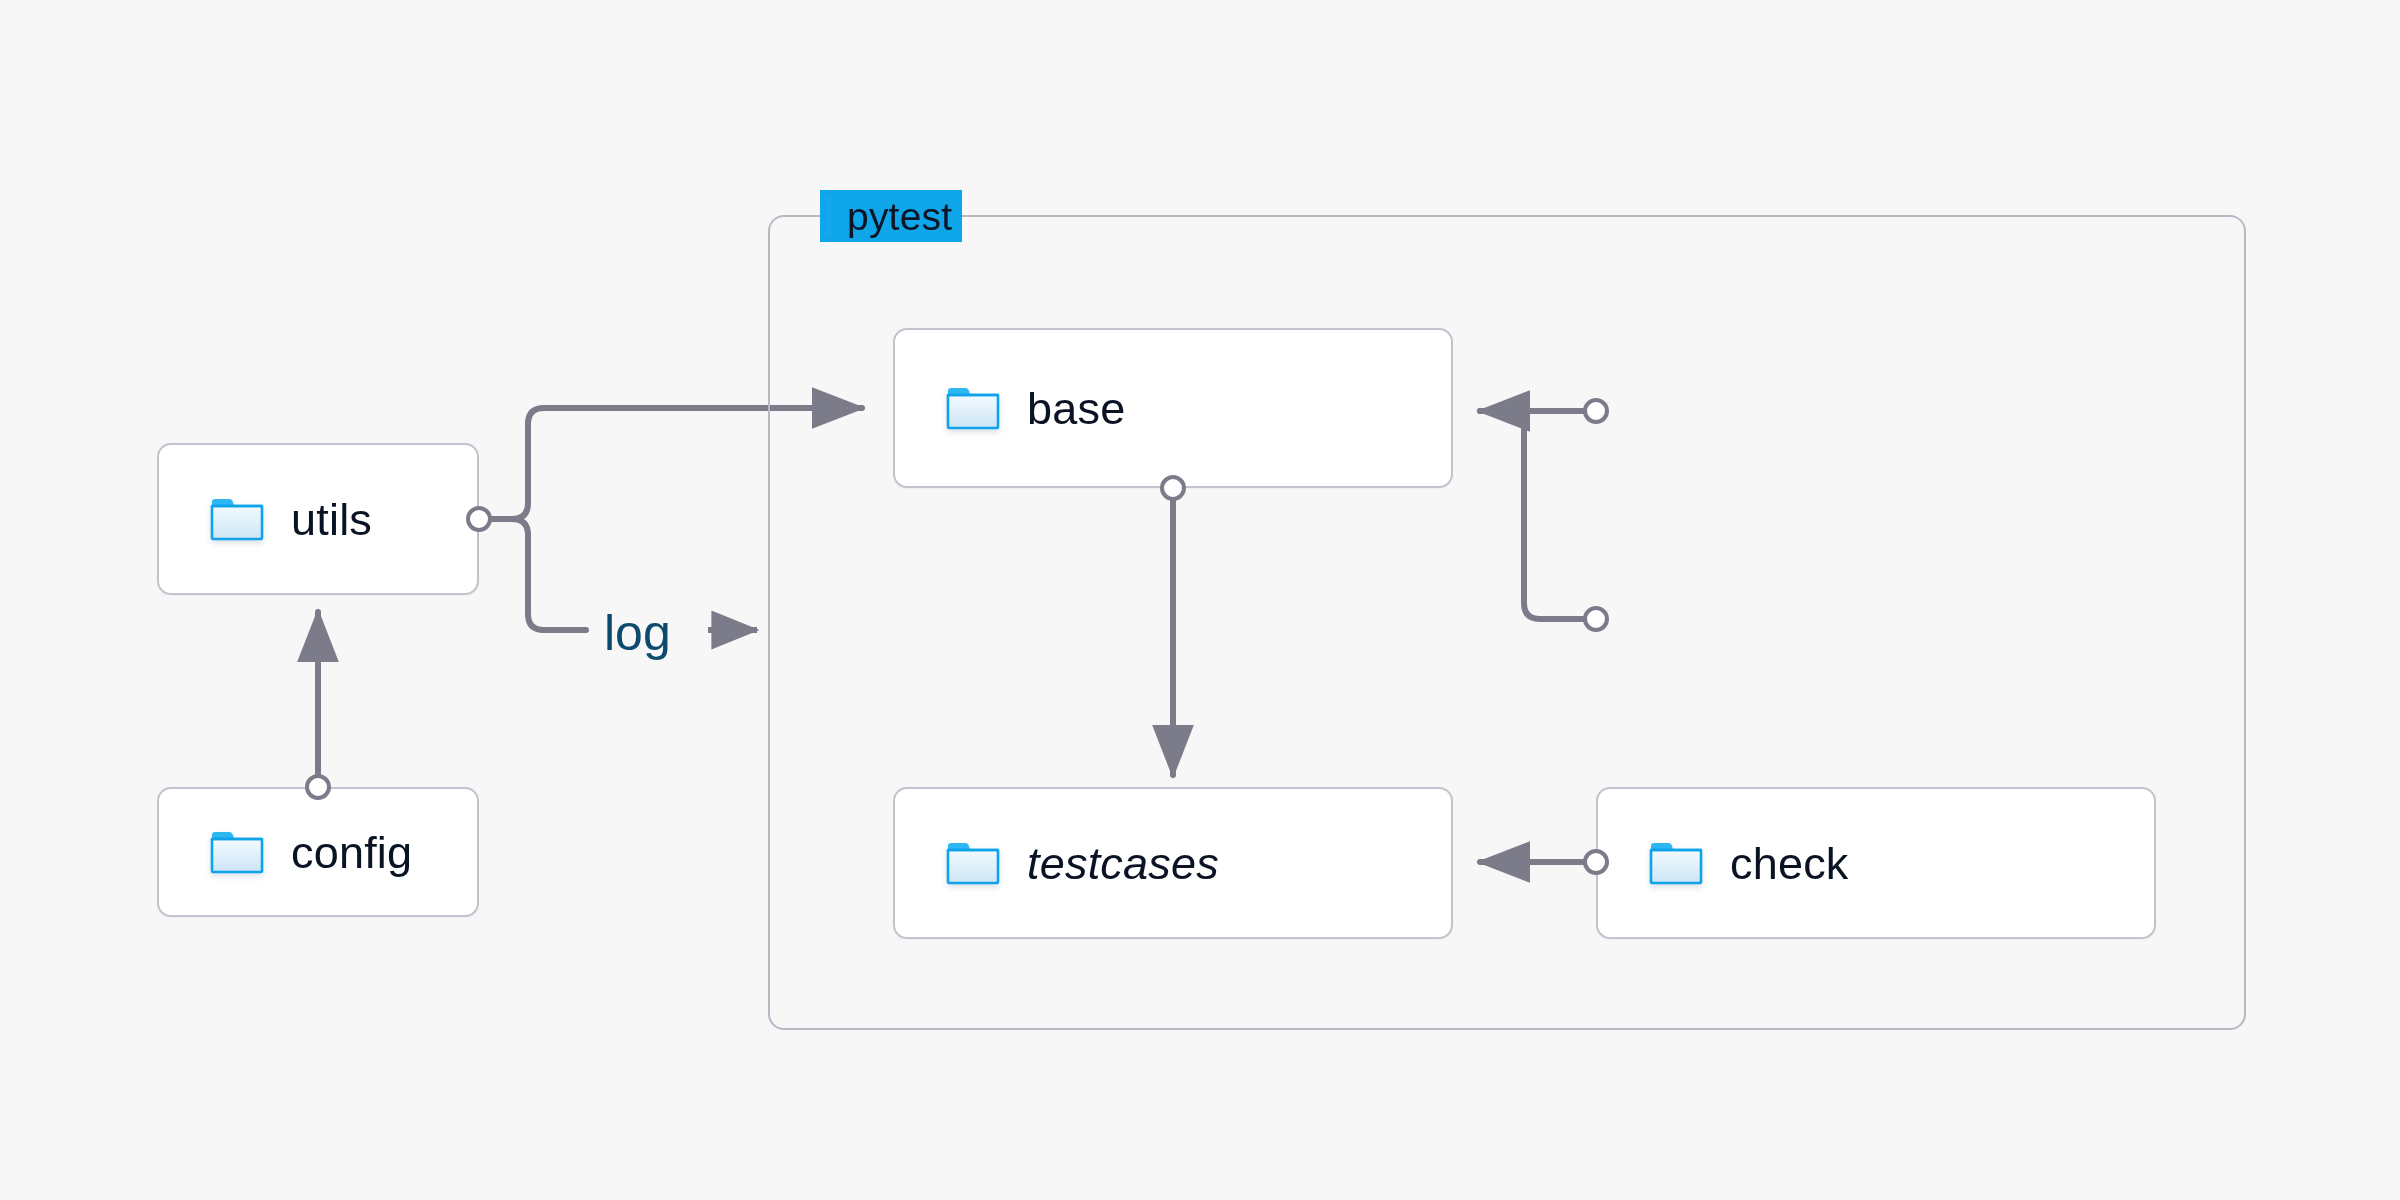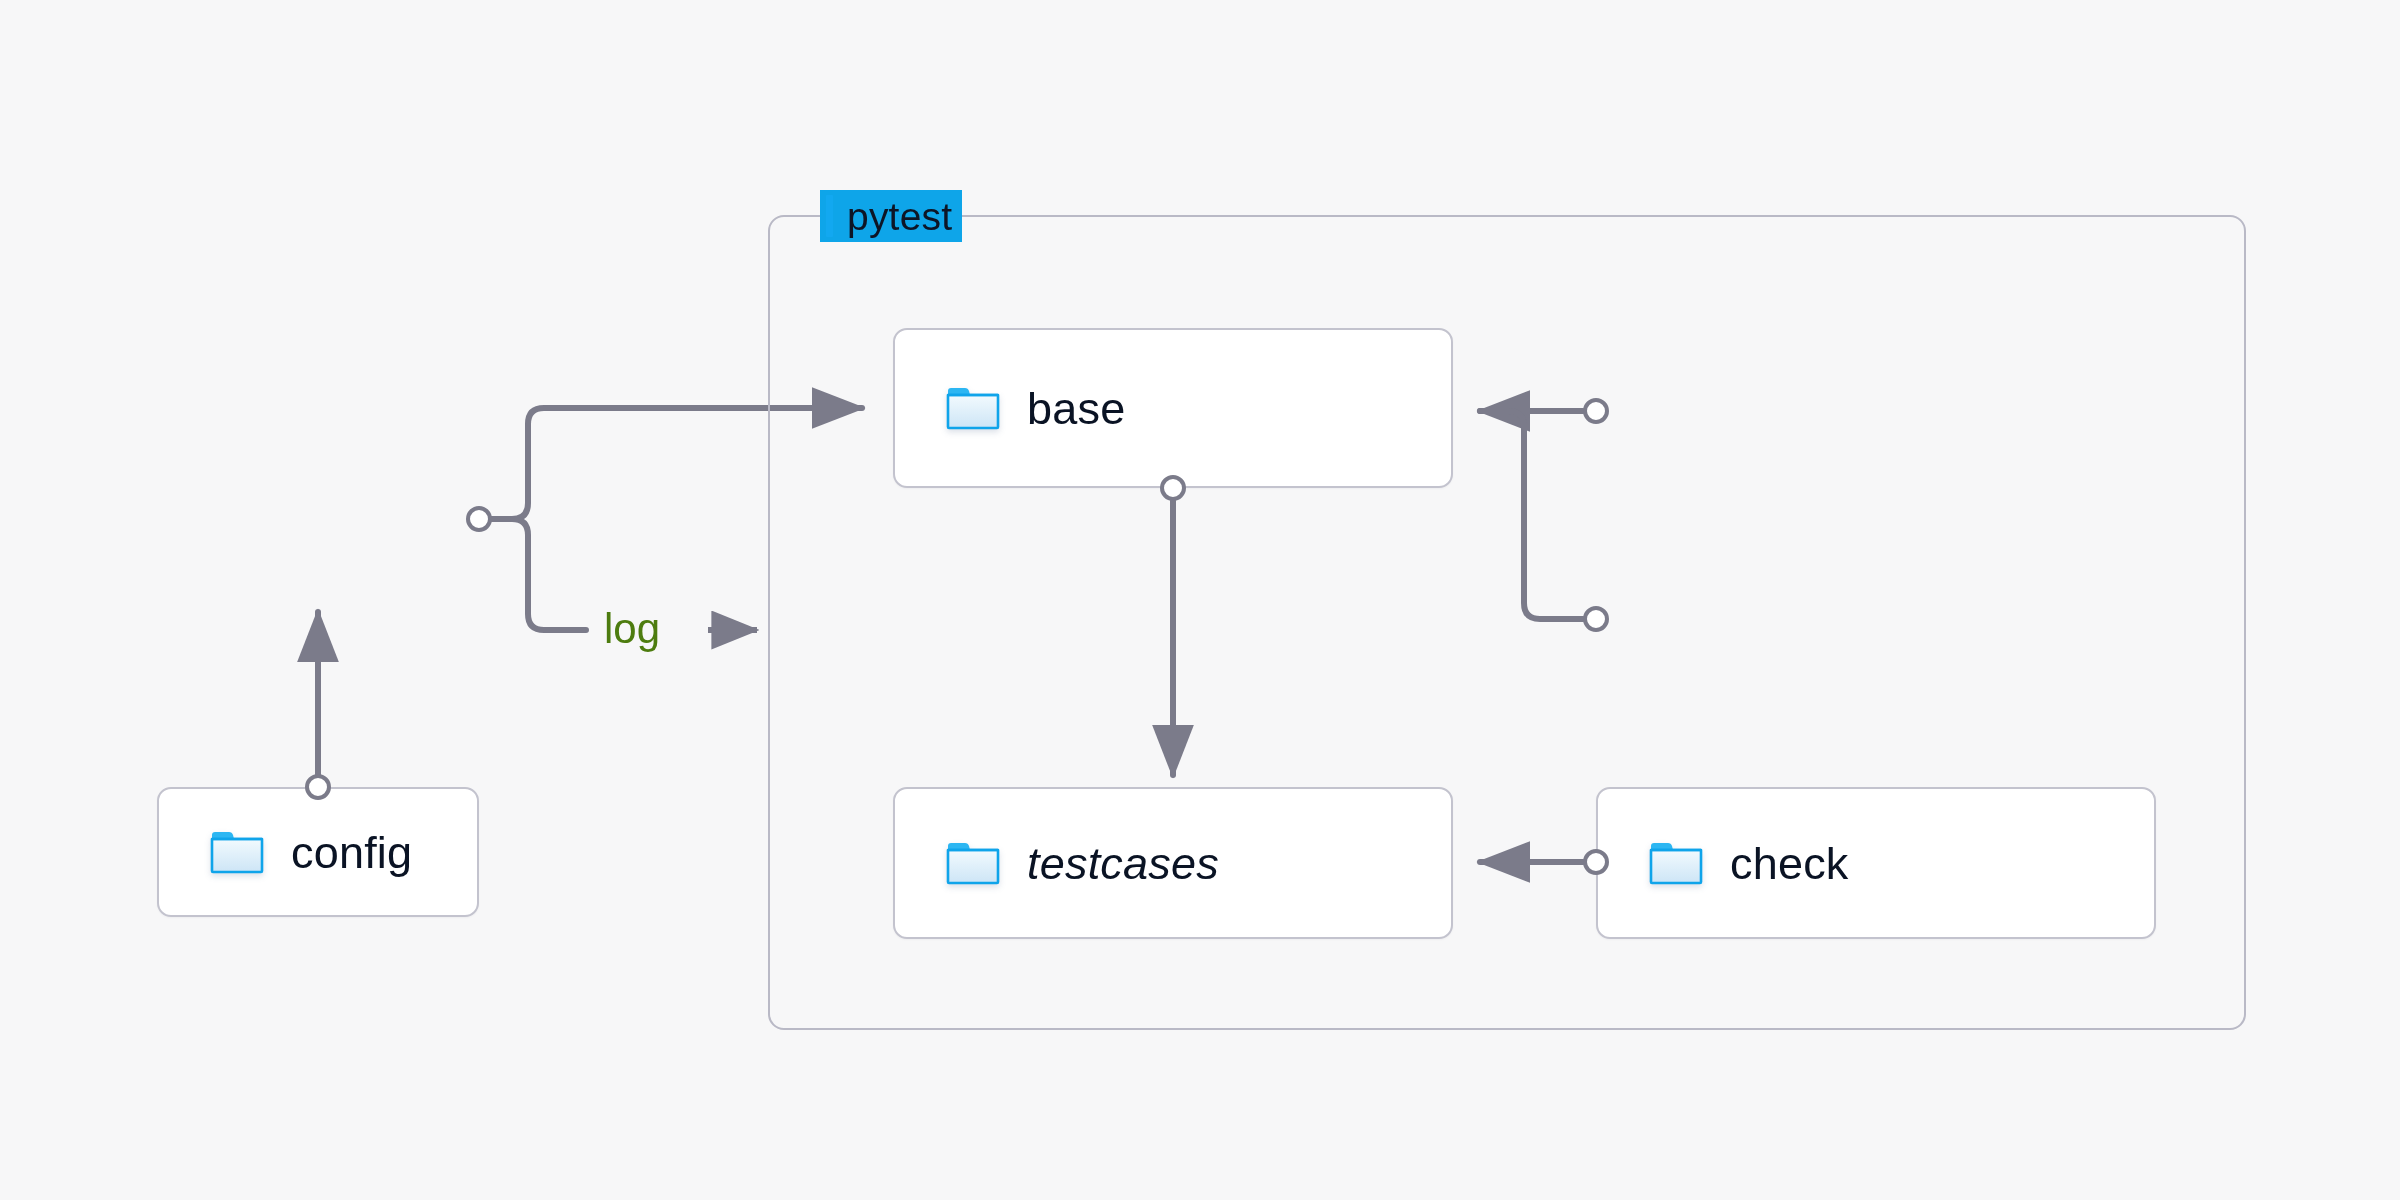--- a/index.html
+++ b/index.html
@@ -111,22 +111,22 @@
     box-sizing: border-box;
     border: 4px solid #7b7b8a;
     border-radius: 50%;
     background: #ffffff;
     z-index: 5;
   }
 
   
   .edge-label {
     position: absolute;
-    font-size: 42px;
-    color: #4d7c0f;
+    font-size: 50px;
+    color: #0c4a6e;
     line-height: 1;
     z-index: 5;
     white-space: nowrap;
     background: #f7f7f8;
     padding: 0 4px;
   }
 </style>
 </head>
 <body>
 
@@ -176,20 +176,30 @@
     </g>
   </svg>
 
   <div class="group-box" style="left:768px; top:215px; width:1478px; height:815px;"></div>
 
   <div class="group-label-wrap" style="left:820px; top:190px;">
     <span class="group-accent-bar"></span>
     <span class="group-label-text">pytest</span>
   </div>
 
+  <div class="node" style="left:157px; top:443px; width:322px; height:152px;">
+    <div class="node-inner">
+      <svg class="folder-icon" viewBox="0 0 56 46">
+        <path d="M3 10 L3 6 Q3 3 6 3 L20 3 Q23 3 24 6 L25 10 Z" fill="#2cb6f2"></path>
+        <path d="M3 10 L53 10 L53 42 Q53 43 52 43 L4 43 Q3 43 3 42 Z" fill="url(#folderGrad)" stroke="#0fa4ea" stroke-width="2.6" stroke-linejoin="round"></path>
+        <path d="M3 10 L53 10" stroke="#0fa4ea" stroke-width="2.6"></path>
+      </svg>
+      <span class="node-label">utils</span>
+    </div>
+  </div>
   <div class="port" style="left:466px; top:506px;"></div>
 
   <div class="node" style="left:157px; top:787px; width:322px; height:130px;">
     <div class="node-inner">
       <svg class="folder-icon" viewBox="0 0 56 46">
         <path d="M3 10 L3 6 Q3 3 6 3 L20 3 Q23 3 24 6 L25 10 Z" fill="#2cb6f2"></path>
         <path d="M3 10 L53 10 L53 42 Q53 43 52 43 L4 43 Q3 43 3 42 Z" fill="url(#folderGrad)" stroke="#0fa4ea" stroke-width="2.6" stroke-linejoin="round"></path>
         <path d="M3 10 L53 10" stroke="#0fa4ea" stroke-width="2.6"></path>
       </svg>
       <span class="node-label">config</span>

